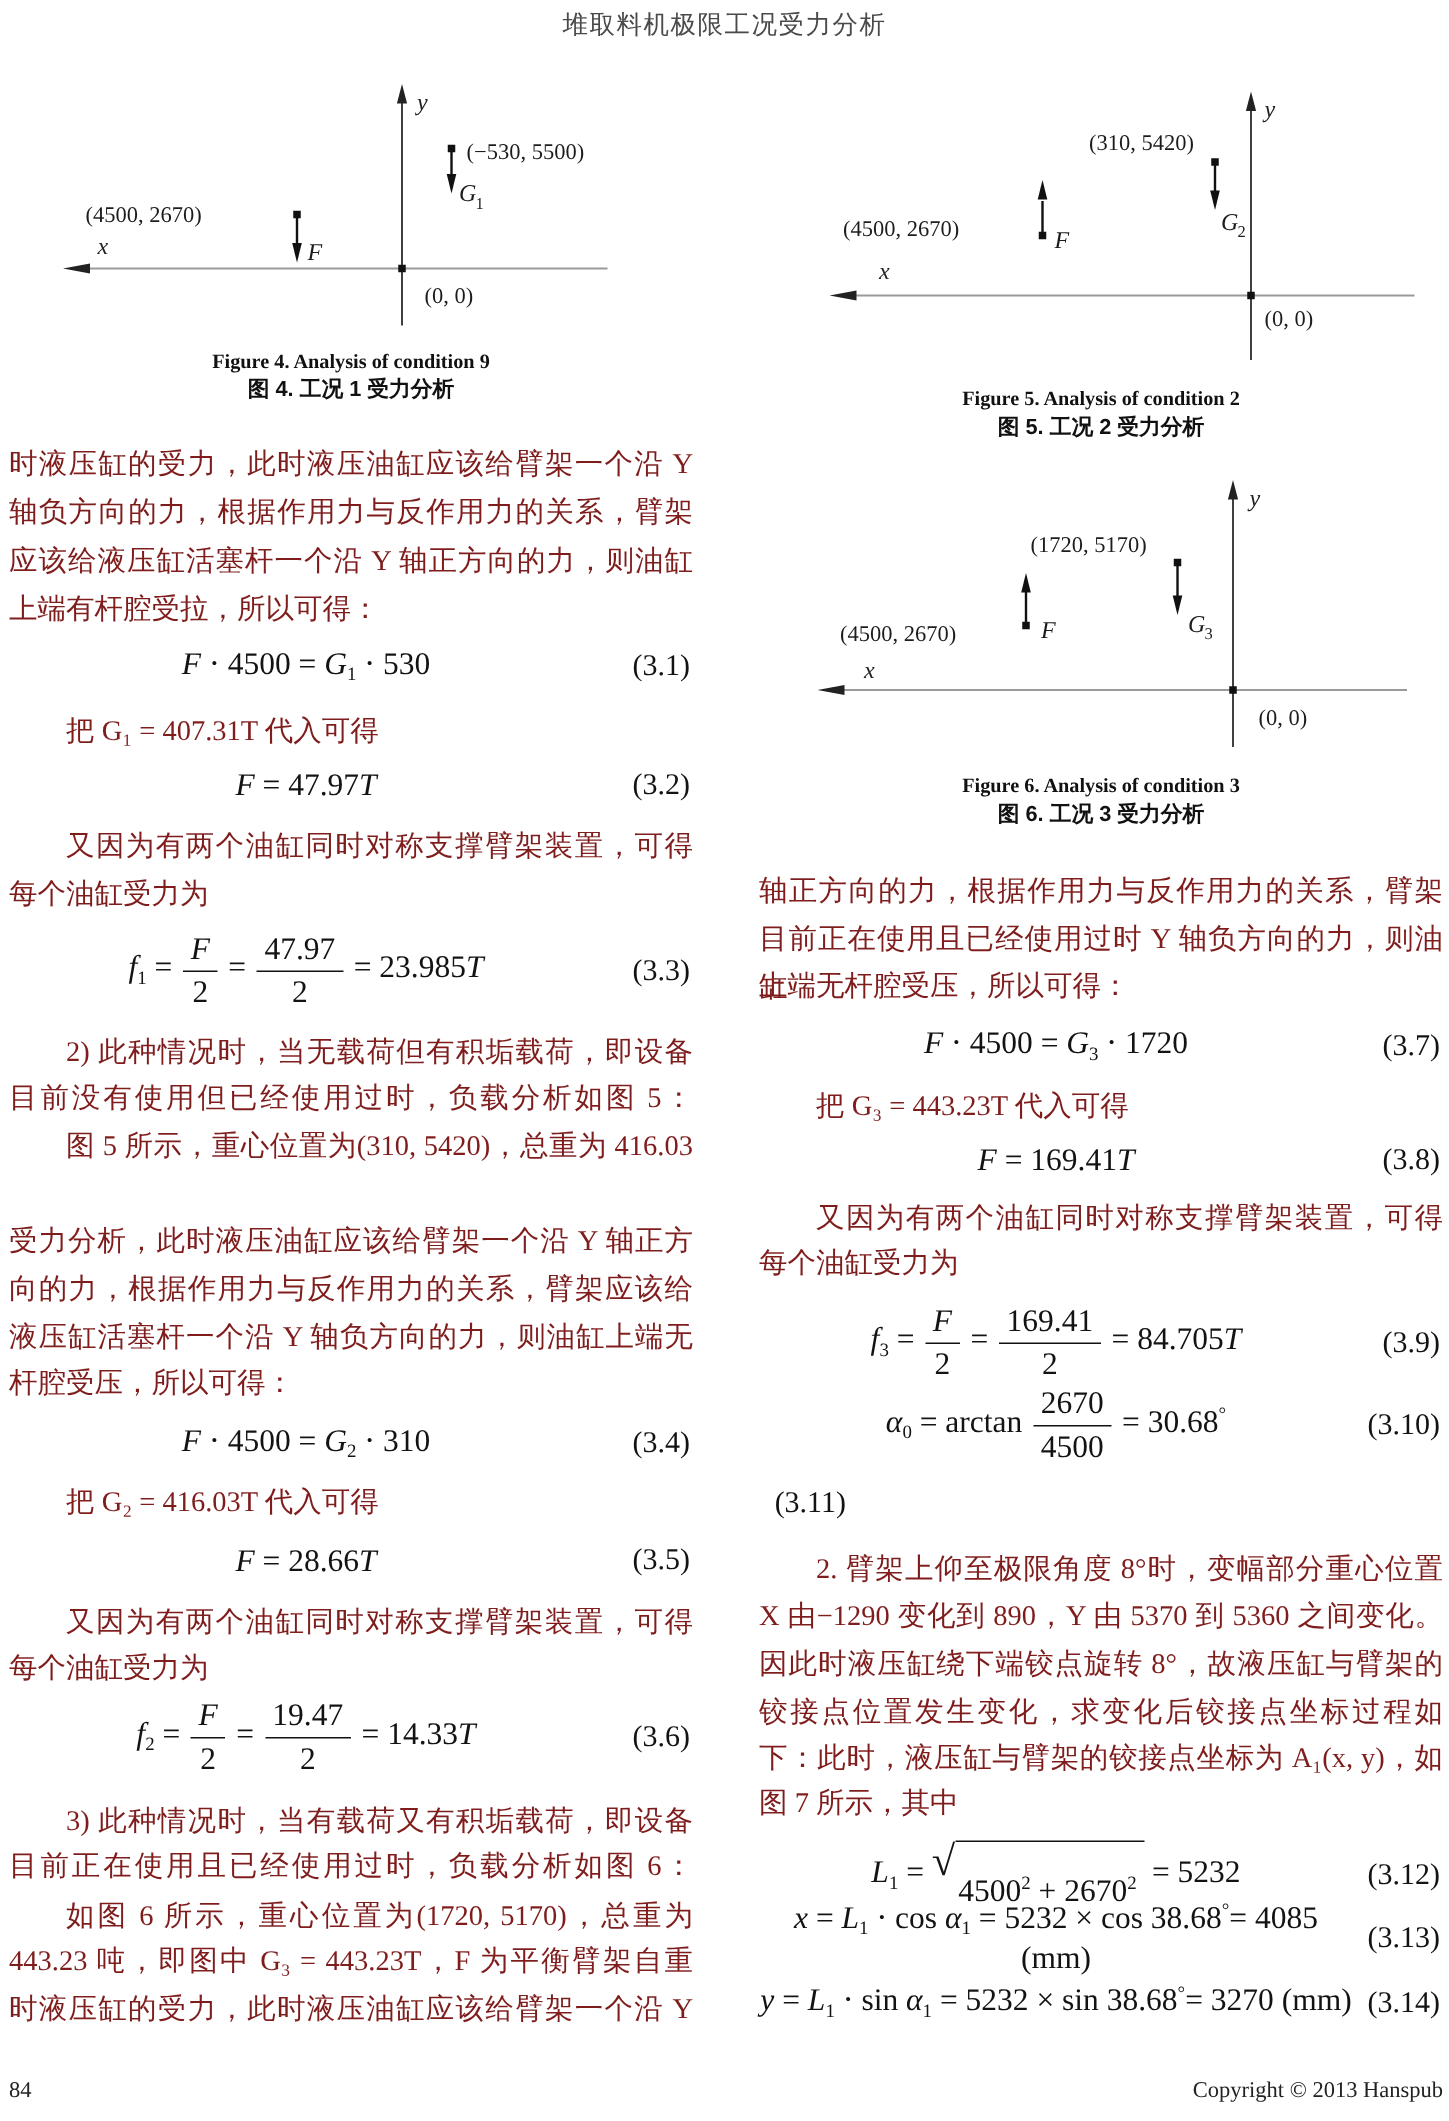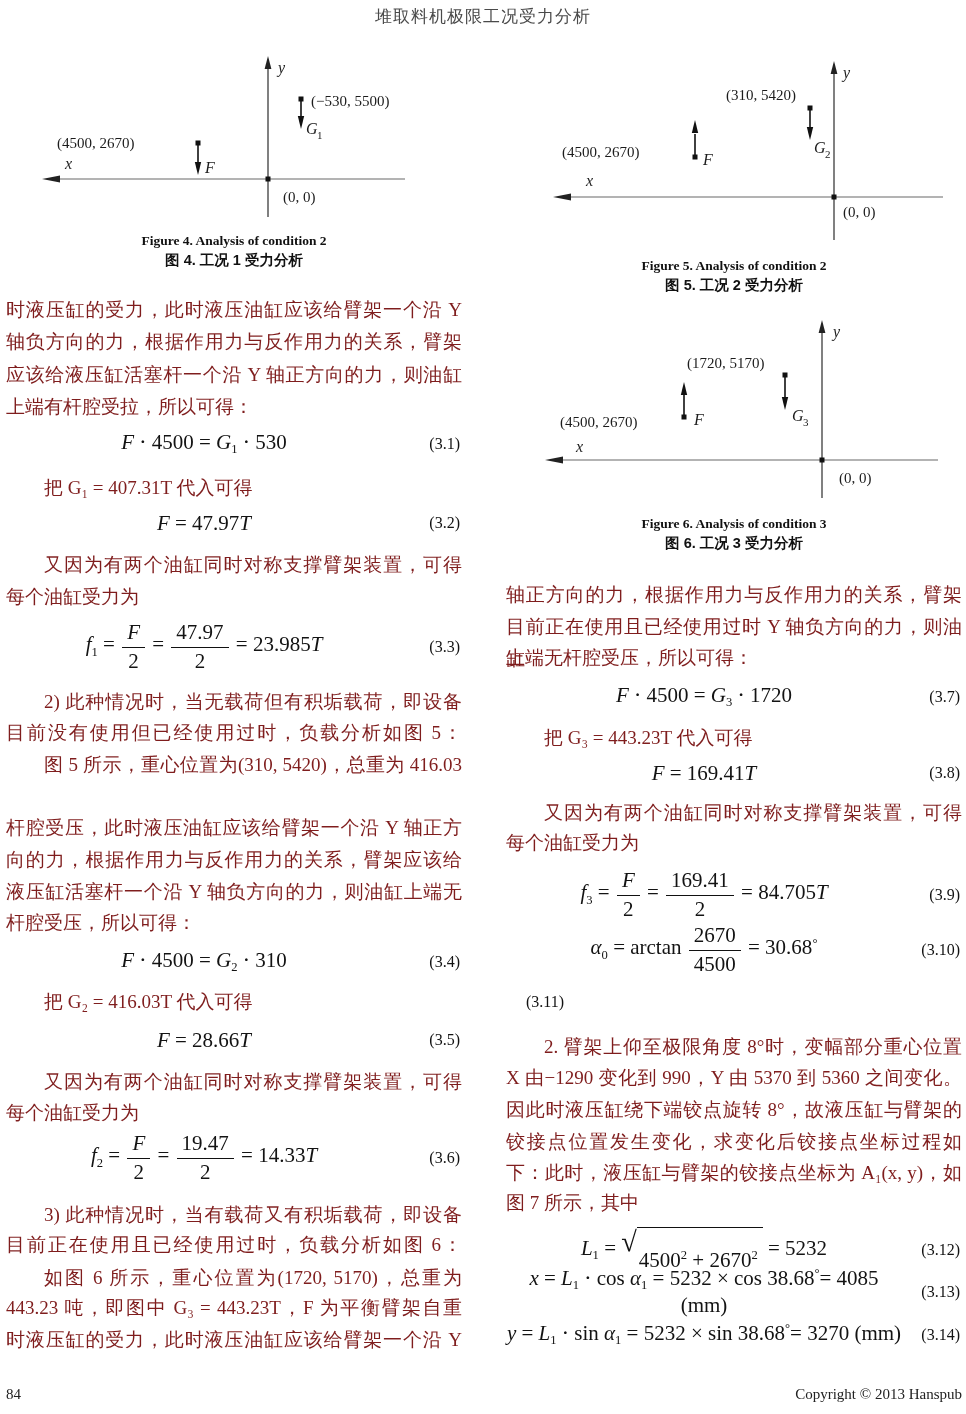--- a/index.html
+++ b/index.html
@@ -20,21 +20,21 @@
     position:absolute; left:0; right:0; height:32px; line-height:32px;
     font-size:19px; color:#7f1d1d; white-space:nowrap;
   }
   .j { text-align:justify; text-align-last:justify; text-justify:inter-character; white-space:normal; }
   .ind { padding-left:38px; }
   .eq-row {
     position:absolute; left:0; right:0; display:flex; align-items:center;
     font-size:21px; color:#131313;
   }
   .eq-body { flex:1; text-align:center; }
-  .eq-num  { flex:0 0 60px; text-align:right; padding-right:2px; font-size:16px; }
+  .eq-num  { flex:0 0 60px; text-align:right; padding-right:2px; font-size:20px; }
   .vit { font-style:italic; }
   .ssub { font-size:0.6em; vertical-align:-0.35em; }
   .ssup { font-size:0.6em; vertical-align:0.6em; }
   .frac { display:inline-flex; flex-direction:column; vertical-align:middle; text-align:center; margin:0 2px; }
   .fn { display:block; padding:0 5px 2px; line-height:1.1; }
   .fd { display:block; border-top:1.5px solid #111; padding:2px 5px 0; line-height:1.1; }
   .sqrt { display:inline-flex; align-items:flex-start; vertical-align:middle; }
   .rad { font-size:1.35em; line-height:0.85; transform:translateY(3px); }
   .rc { border-top:1.5px solid #111; padding:20px 5px 0 2px; }
   .figsvg { position:absolute; }
@@ -75,21 +75,21 @@
     <text x="277" y="84" class="force-sub">1</text>
     <text x="17" y="93" class="coord-label">(4500, 2670)</text>
     <g>
       <rect x="155.5" y="85.5" width="5" height="5" fill="#111"></rect>
       <line x1="158" y1="90" x2="158" y2="108" stroke="#111" stroke-width="1.6"></line>
       <polygon points="158,120 154.8,107 161.2,107" fill="#111"></polygon>
     </g>
     <text x="165" y="118" class="force-label">F</text>
   </svg>
   <div class="figcap" style="left:6px; top:231px; width:456px;">
-    <div class="cap-en">Figure 4. Analysis of condition 2</div>
+    <div class="cap-en">Figure 4. Analysis of condition 9</div>
     <div class="cap-zh">图 4.  工况 1 受力分析</div>
   </div>
 
   <svg class="figsvg" style="left:545px; top:60px;" width="420" height="185" viewBox="0 0 420 185">
     <line x1="23" y1="137" x2="398" y2="137" stroke="#9a9a9a" stroke-width="1.4"></line>
     <polygon points="8,137 26,133.6 26,140.4" fill="#222"></polygon>
     <line x1="289" y1="13" x2="289" y2="180" stroke="#3c3c3c" stroke-width="1.3"></line>
     <polygon points="289,1 285.6,14 292.4,14" fill="#222"></polygon>
     <text x="298" y="18" class="axis-label">y</text>
     <text x="41" y="126" class="axis-label">x</text>
@@ -168,21 +168,21 @@
             <span class="fd"><span class="">2</span></span>
           </span><span class=""> = </span><span class="frac">
             <span class="fn"><span class="">47.97</span></span>
             <span class="fd"><span class="">2</span></span>
           </span><span class=""> = 23.985</span><span class="vit">T</span></div>
       <div class="eq-num">(3.3)</div>
     </div>
     <div class="ln j ind" style="top:686px">2) 此种情况时，当无载荷但有积垢载荷，即设备</div>
     <div class="ln j" style="top:717px">目前没有使用但已经使用过时，负载分析如图 5：</div>
     <div class="ln j ind" style="top:749px">图 5 所示，重心位置为(310, 5420)，总重为 416.03</div>
-    <div class="ln j" style="top:812px">杆腔受压，此时液压油缸应该给臂架一个沿 Y 轴正方</div>
+    <div class="ln j" style="top:812px">受力分析，此时液压油缸应该给臂架一个沿 Y 轴正方</div>
     <div class="ln j" style="top:844px">向的力，根据作用力与反作用力的关系，臂架应该给</div>
     <div class="ln j" style="top:876px">液压缸活塞杆一个沿 Y 轴负方向的力，则油缸上端无</div>
     <div class="ln" style="top:907px">杆腔受压，所以可得：</div>
     <div class="eq-row" style="top:946px; height:32px">
       <div class="eq-body"><span class="vit">F</span><span class=""> ⋅ 4500 = </span><span class="vit">G</span><span class="ssub">2</span><span class=""> ⋅ 310</span></div>
       <div class="eq-num">(3.4)</div>
     </div>
     <div class="ln ind" style="top:986px">把 G₂ = 416.03T 代入可得</div>
     <div class="eq-row" style="top:1024px; height:32px">
       <div class="eq-body"><span class="vit">F</span><span class=""> = 28.66</span><span class="vit">T</span></div>
@@ -236,21 +236,21 @@
       <div class="eq-body"><span class="vit">α</span><span class="ssub">0</span><span class=""> = arctan </span><span class="frac">
             <span class="fn"><span class="">2670</span></span>
             <span class="fd"><span class="">4500</span></span>
           </span><span class=""> = 30.68</span><span class="ssup">°</span></div>
       <div class="eq-num">(3.10)</div>
     </div>
     <div class="eq-row" style="top:986px; height:32px">
       <div class="eq-num">(3.11)</div>
     </div>
     <div class="ln j ind" style="top:1031px">2. 臂架上仰至极限角度 8°时，变幅部分重心位置</div>
-    <div class="ln j" style="top:1062px">X 由−1290 变化到 990，Y 由 5370 到 5360 之间变化。</div>
+    <div class="ln j" style="top:1062px">X 由−1290 变化到 890，Y 由 5370 到 5360 之间变化。</div>
     <div class="ln j" style="top:1094px">因此时液压缸绕下端铰点旋转 8°，故液压缸与臂架的</div>
     <div class="ln j" style="top:1126px">铰接点位置发生变化，求变化后铰接点坐标过程如</div>
     <div class="ln j" style="top:1157px">下：此时，液压缸与臂架的铰接点坐标为 A₁(x, y)，如</div>
     <div class="ln" style="top:1187px">图 7 所示，其中</div>
     <div class="eq-row" style="top:1230px; height:40px">
       <div class="eq-body"><span class="vit">L</span><span class="ssub">1</span><span class=""> = </span><span class="sqrt">
             <span class="rad">√</span>
             <span class="rc"><span class="">4500</span><span class="ssup">2</span><span class=""> + 2670</span><span class="ssup">2</span></span>
           </span><span class=""> = 5232</span></div>
       <div class="eq-num">(3.12)</div>

